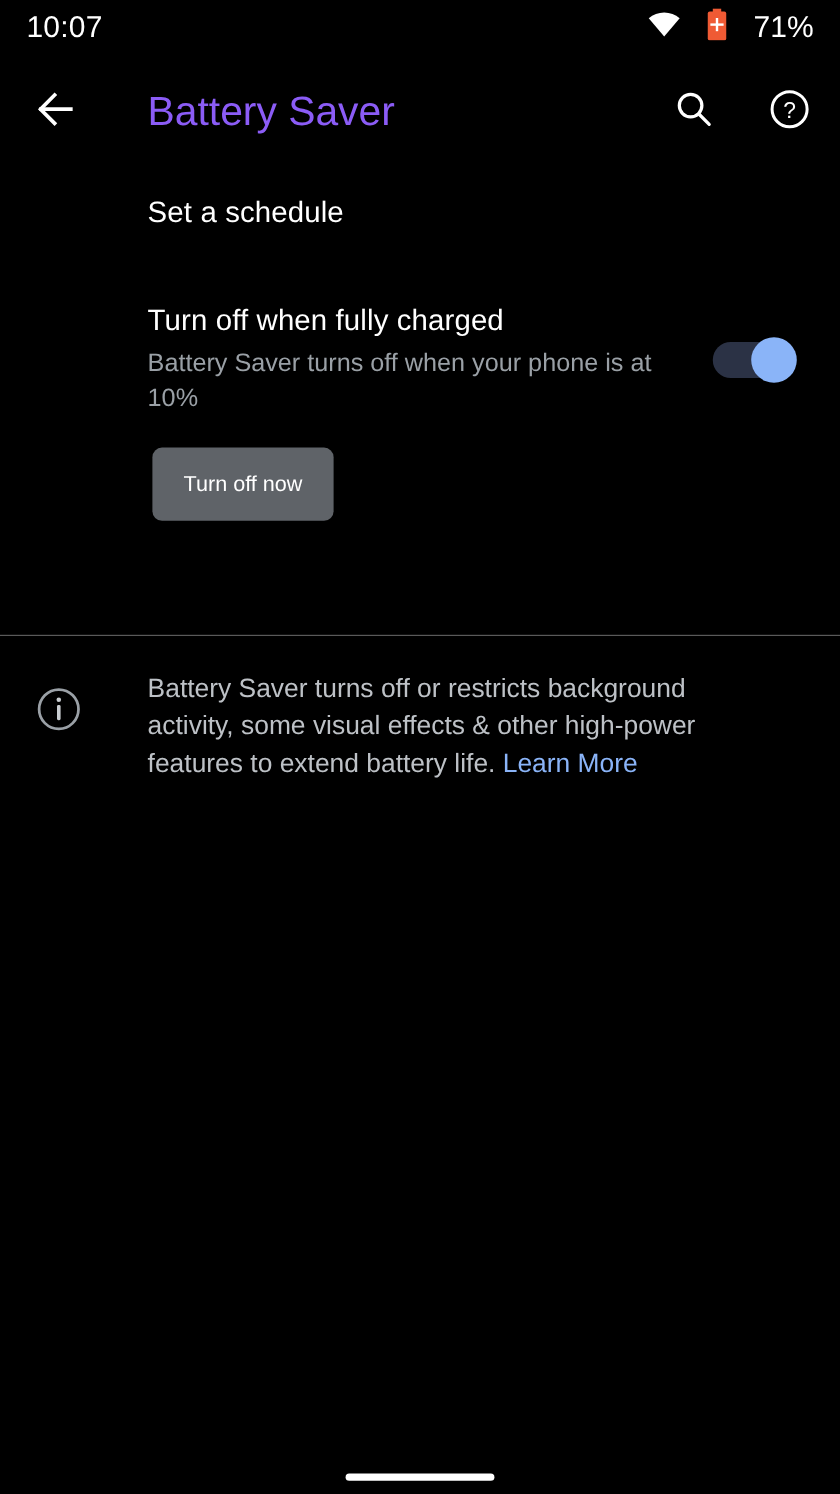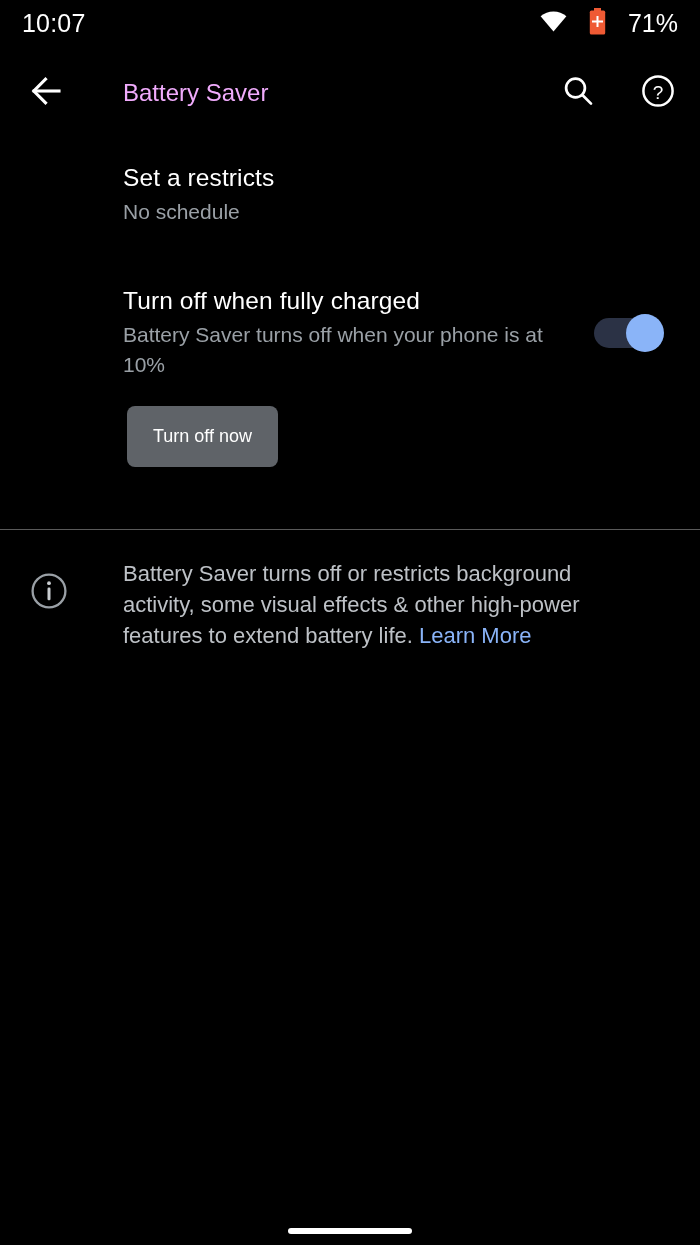--- a/index.html
+++ b/index.html
@@ -28,21 +28,21 @@
   
   .appbar {
     position:absolute; top:58px; left:0; width:700px; height:70px;
   }
   .back-btn {
     position:absolute; left:22px; top:50%; transform:translateY(-50%);
     width:52px; height:52px; display:flex; align-items:center; justify-content:center;
   }
   .appbar-title {
     position:absolute; left:123px; top:50%; transform:translateY(-50%);
-    color:#f0abfc; font-size:24px; line-height:1; white-space:nowrap;
+    color:#8b5cf6; font-size:34px; line-height:1; white-space:nowrap;
   }
   .appbar-actions {
     position:absolute; right:16px; top:50%; transform:translateY(-50%);
     display:flex; align-items:center; gap:28px;
   }
   .icon-btn {
     width:52px; height:52px; display:flex; align-items:center; justify-content:center;
   }
 
   
@@ -162,22 +162,21 @@
           </svg>
         </span>
       </div>
     </div>
   </div>
 
   <div class="content">
 
     <div class="pref-row">
       <div class="pref-text">
-        <div class="pref-title">Set a restricts</div>
-        <div class="pref-summary">No schedule</div>
+        <div class="pref-title">Set a schedule</div>
       </div>
     </div>
 
     <div class="pref-row" style="padding-top:42px;">
       <div class="pref-text">
         <div class="pref-title">Turn off when fully charged</div>
         <div class="pref-summary">Battery Saver turns off when your phone is at 10%</div>
       </div>
       <div class="toggle-wrap">
         <div class="toggle-track"></div>

